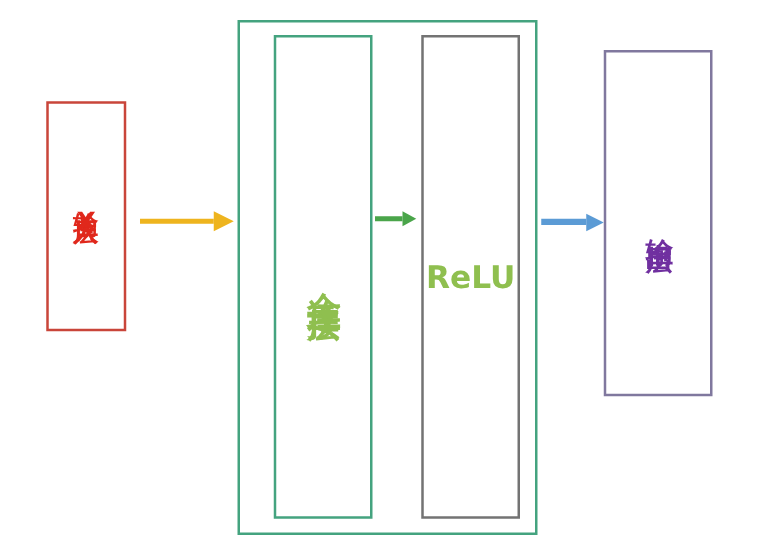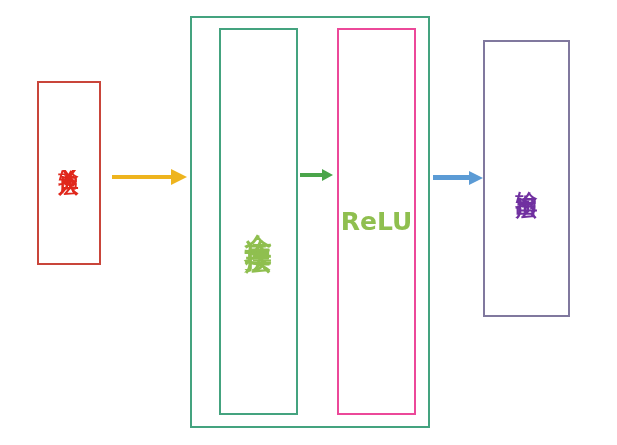--- a/index.html
+++ b/index.html
@@ -55,21 +55,21 @@
     border: 2px solid #44a37f;
   }
   .fc-box .vtext {
     color: #8fbf4f;
     font-size: 27px;
   }
   
   .relu-box {
     left: 337px; top: 28px;
     width: 79px; height: 387px;
-    border: 2px solid #ec4899;
+    border: 2px solid #737373;
   }
   .relu-label {
     color: #8fbf4f;
     font-size: 25px;
     font-weight: bold;
   }
   
   .output-box {
     left: 483px; top: 40px;
     width: 87px; height: 277px;

